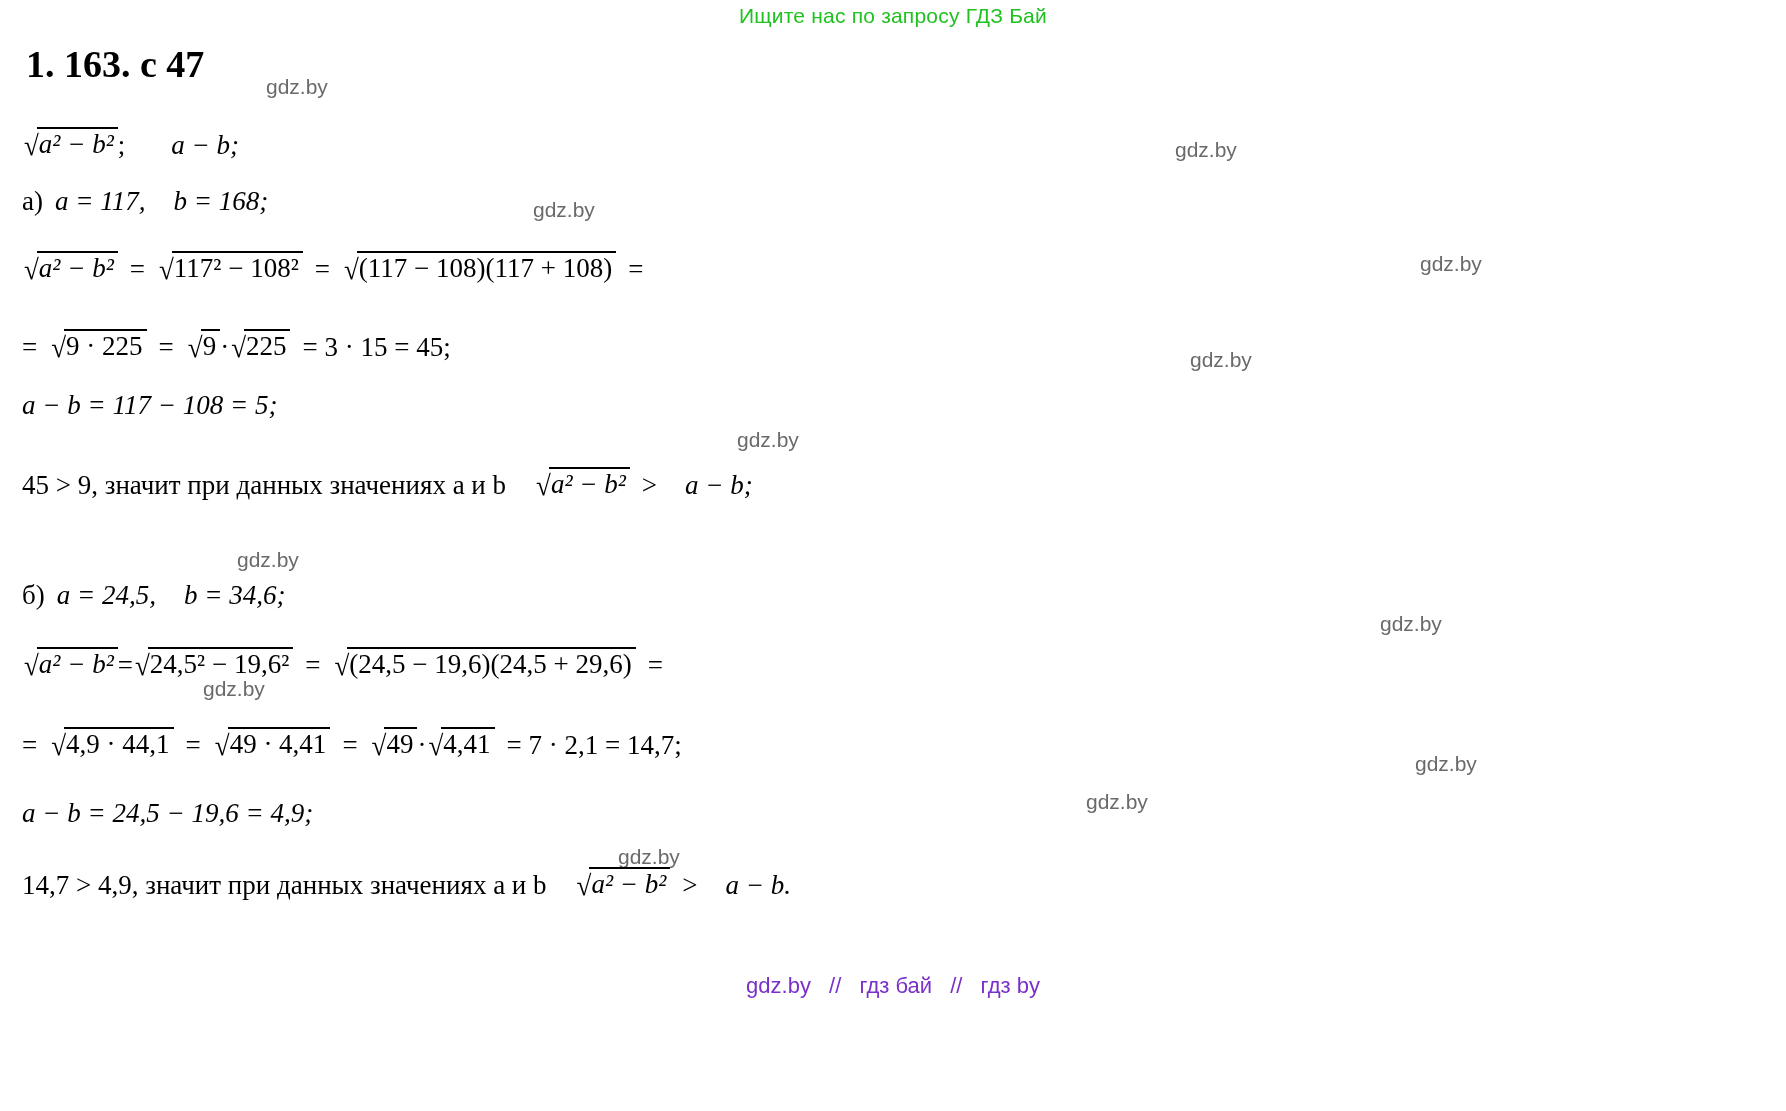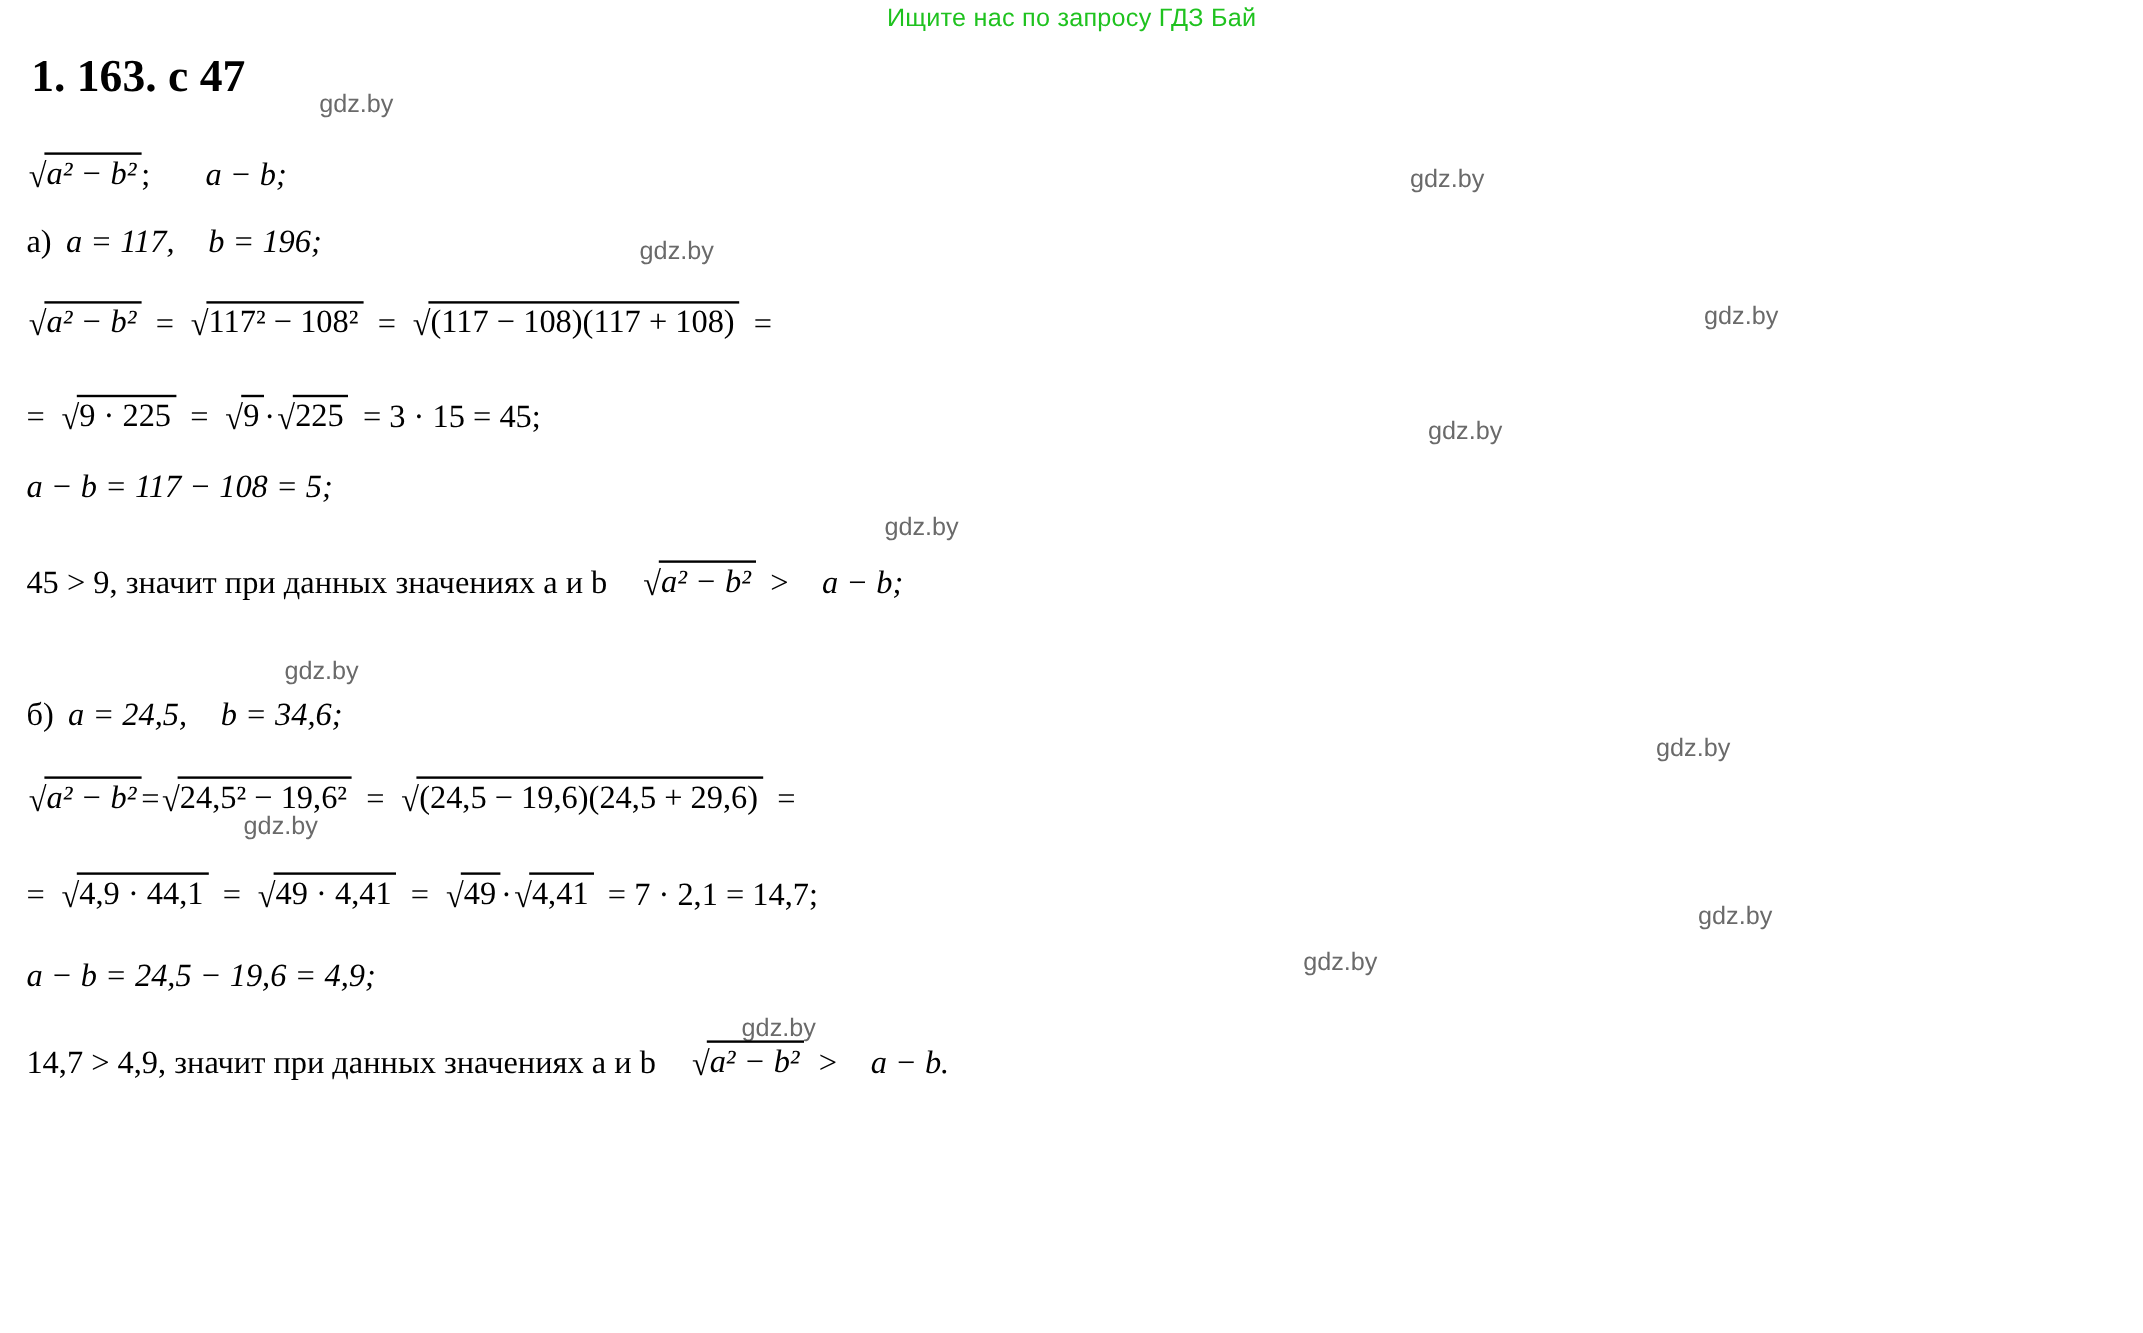--- a/index.html
+++ b/index.html
@@ -129,21 +129,21 @@
   <div class="wm" style="left:203px; top:677px;">gdz.by</div>
   <div class="wm" style="left:1415px; top:752px;">gdz.by</div>
   <div class="wm" style="left:1086px; top:790px;">gdz.by</div>
   <div class="wm" style="left:618px; top:845px;">gdz.by</div>
 
   <div class="mline" style="left:22px; top:128px;">
     <span class="sq"><span class="sign">√</span><span class="rad it">a² − b²</span></span><span>;</span><span class="sp-xl"></span><span class="it">a − b;</span>
   </div>
 
   <div class="mline" style="left:22px; top:188px;">
-    <span class="txt">а)</span><span class="sp"></span><span class="it">a = 117,</span><span class="sp-lg"></span><span class="it">b = 196;</span>
+    <span class="txt">а)</span><span class="sp"></span><span class="it">a = 117,</span><span class="sp-lg"></span><span class="it">b = 168;</span>
   </div>
 
   <div class="mline" style="left:22px; top:252px;">
     <span class="sq"><span class="sign">√</span><span class="rad it">a² − b²</span></span><span class="sp"></span><span>=</span><span class="sp"></span><span class="sq"><span class="sign">√</span><span class="rad">117² − 108²</span></span><span class="sp"></span><span>=</span><span class="sp"></span><span class="sq"><span class="sign">√</span><span class="rad">(117 − 108)(117 + 108)</span></span><span class="sp"></span><span>=</span>
   </div>
 
   <div class="mline" style="left:22px; top:330px;">
     <span>=</span><span class="sp"></span><span class="sq"><span class="sign">√</span><span class="rad">9 · 225</span></span><span class="sp"></span><span>=</span><span class="sp"></span><span class="sq"><span class="sign">√</span><span class="rad">9</span></span><span>·</span><span class="sq"><span class="sign">√</span><span class="rad">225</span></span><span class="sp"></span><span>= 3 · 15 = 45;</span>
   </div>
 
@@ -164,14 +164,21 @@
   <div class="mline" style="left:22px; top:728px;">
     <span>=</span><span class="sp"></span><span class="sq"><span class="sign">√</span><span class="rad">4,9 · 44,1</span></span><span class="sp"></span><span>=</span><span class="sp"></span><span class="sq"><span class="sign">√</span><span class="rad">49 · 4,41</span></span><span class="sp"></span><span>=</span><span class="sp"></span><span class="sq"><span class="sign">√</span><span class="rad">49</span></span><span>·</span><span class="sq"><span class="sign">√</span><span class="rad">4,41</span></span><span class="sp"></span><span>= 7 · 2,1 = 14,7;</span>
   </div>
 
   <div class="mline it" style="left:22px; top:800px;">a − b = 24,5 − 19,6 = 4,9;</div>
 
   <div class="mline" style="left:22px; top:868px;">
     <span class="txt">14,7 &gt; 4,9, значит при данных значениях a и b</span><span class="sp-lg"></span><span class="sq"><span class="sign">√</span><span class="rad it">a² − b²</span></span><span class="sp"></span><span>&gt;</span><span class="sp-lg"></span><span class="it">a − b.</span>
   </div>
 
+  <div class="footer">
+    <span>gdz.by</span>
+    <span>//</span>
+    <span>гдз бай</span>
+    <span>//</span>
+    <span>гдз by</span>
+  </div>
 
 </div>
 
 </body></html>

